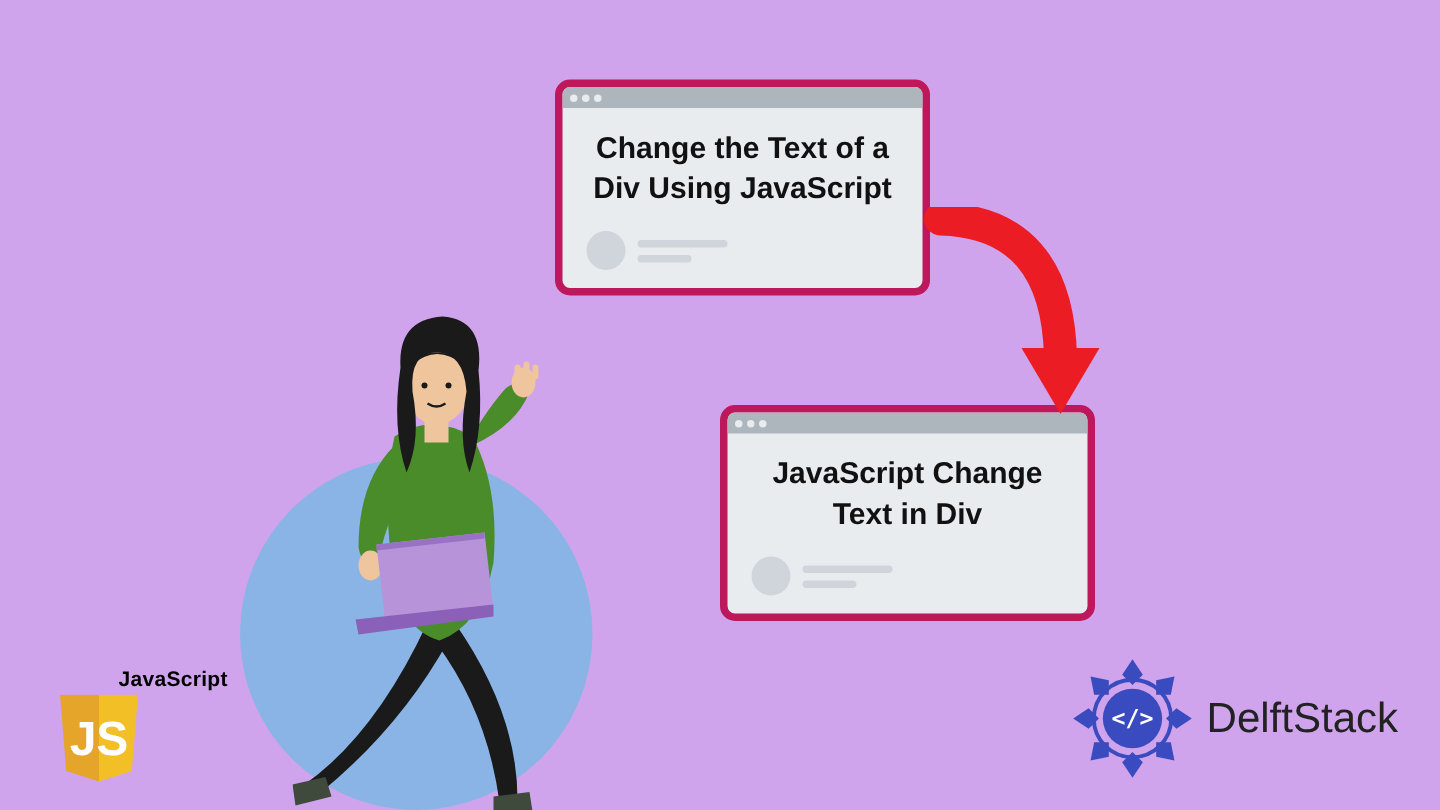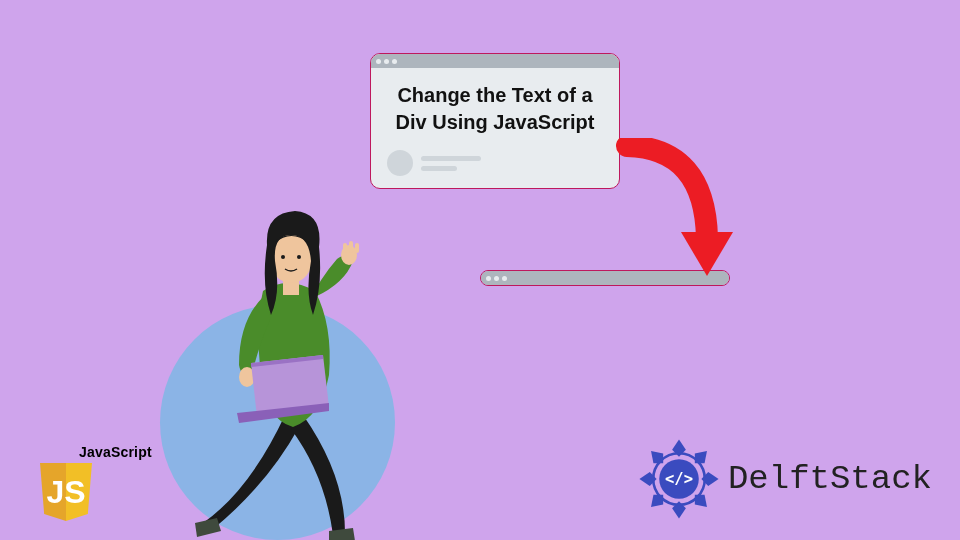--- a/index.html
+++ b/index.html
@@ -29,21 +29,21 @@
     left: 195px;
     top: 205px;
   }
 
   
   .card {
     position: absolute;
     width: 250px;
     background: #e8ecef;
     border-radius: 10px;
-    border: 1px solid #be185d;
+    border: 5px solid #be185d;
     overflow: hidden;
   }
   .card-titlebar {
     height: 14px;
     background: #adb5bd;
     display: flex;
     align-items: center;
     padding-left: 5px;
     gap: 3px;
   }
@@ -136,24 +136,24 @@
   
   .delft {
     position: absolute;
     right: 28px;
     bottom: 18px;
     display: flex;
     align-items: center;
     gap: 6px;
   }
   .delft-text {
-    font-size: 34px;
+    font-size: 28px;
     font-weight: 500;
     color: #222;
-    font-family: Liberation Mono, monospace;
+    font-family: Liberation Sans, sans-serif;
   }
 </style>
 </head>
 <body>
 
 <div class="blue-circle"></div>
 
 <div class="character">
   <svg width="200" height="335" viewBox="0 0 200 335">
 
@@ -209,20 +209,30 @@
     </div>
   </div>
 </div>
 
 <div class="card card-b">
   <div class="card-titlebar">
     <div class="dot"></div>
     <div class="dot"></div>
     <div class="dot"></div>
   </div>
+  <div class="card-body">
+    <div class="card-text">JavaScript Change Text in Div</div>
+    <div class="card-meta">
+      <div class="card-avatar"></div>
+      <div class="card-lines">
+        <div class="ln1"></div>
+        <div class="ln2"></div>
+      </div>
+    </div>
+  </div>
 </div>
 
 <div class="arrow">
   <svg width="130" height="160" viewBox="0 0 130 160">
     <path d="M 20 8 Q 98 10 100 100" stroke="#ec1c24" stroke-width="22" fill="none" stroke-linecap="round"></path>
     <polygon points="100,138 74,94 126,94" fill="#ec1c24"></polygon>
   </svg>
 </div>
 
 <div class="js-badge">

